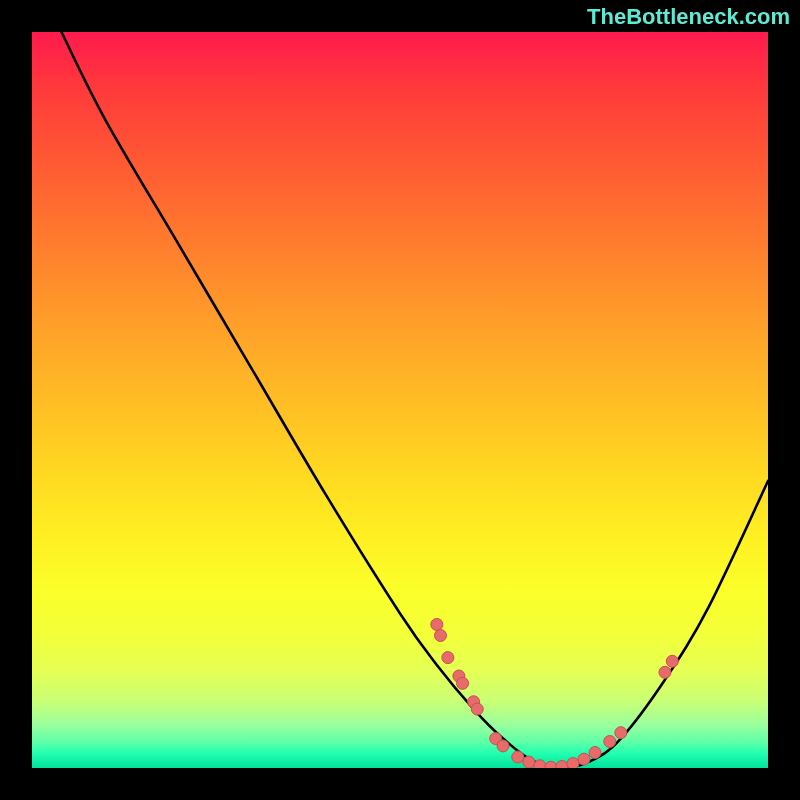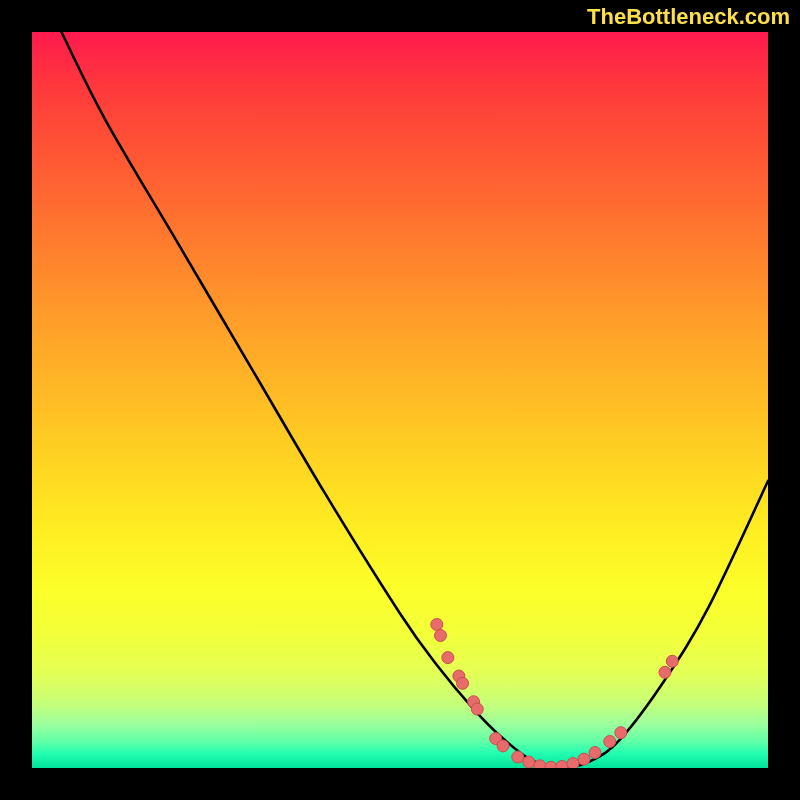--- a/index.html
+++ b/index.html
@@ -8,21 +8,21 @@
     height: 800px;
     background: #000;
     position: relative;
     font-family: Arial, sans-serif;
     overflow: hidden;
   }
   .watermark {
     position: absolute;
     top: 4px;
     right: 10px;
-    color: #fde047;
+    color: #5eead4;
     font-size: 22px;
     font-weight: bold;
     z-index: 10;
   }
   .plot-area {
     position: absolute;
     left: 32px;
     top: 32px;
     width: 736px;
     height: 736px;

